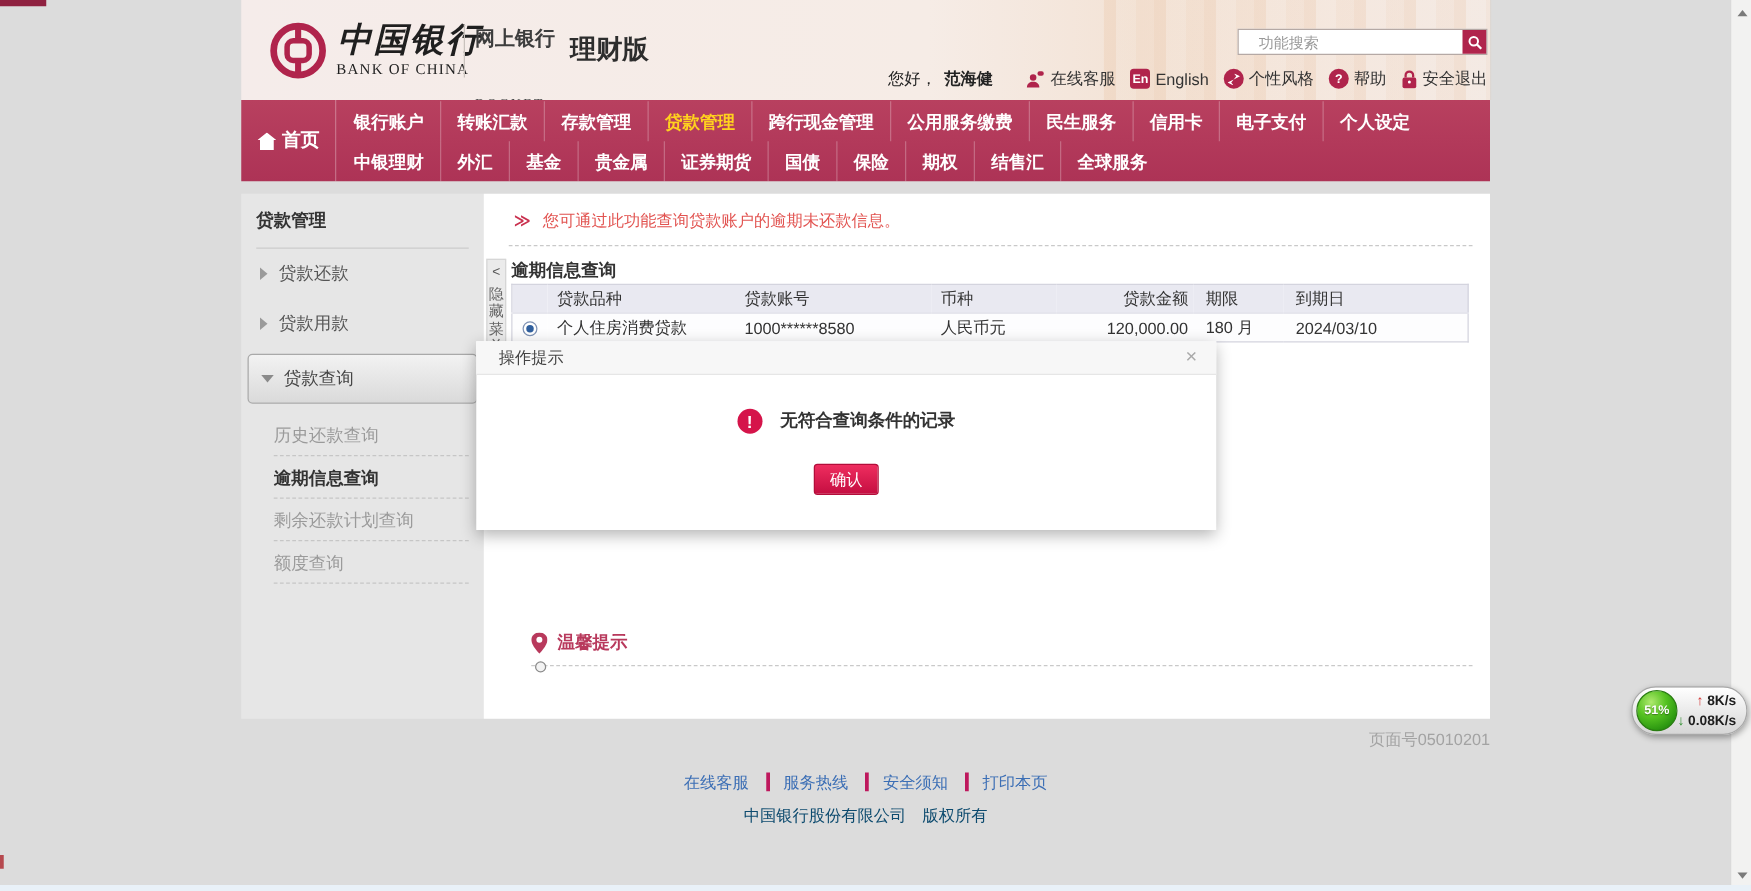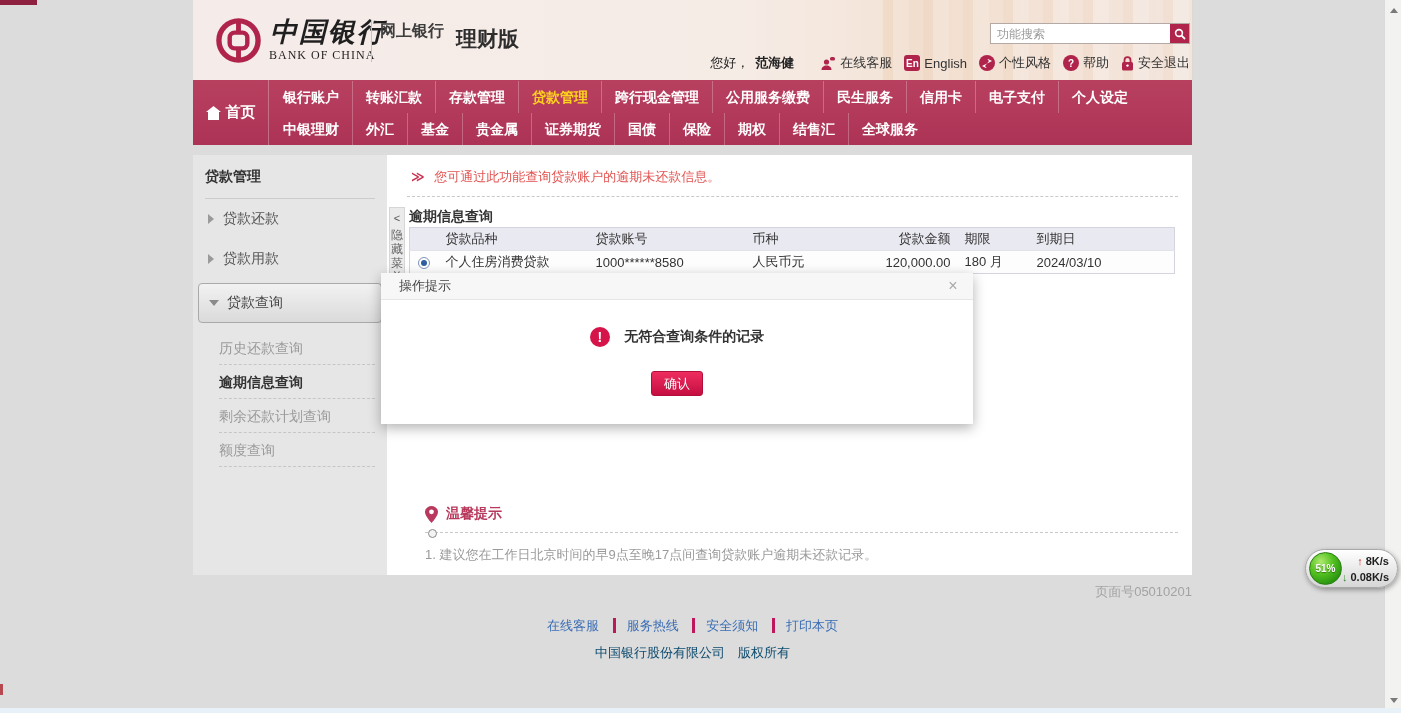--- a/index.html
+++ b/index.html
@@ -29,21 +29,21 @@
              font-size:12px; color:#1f1f1f; letter-spacing:1px; white-space:nowrap;}
   .hd-div { position:absolute; left:178px; top:20px; width:1px; height:42px; background:#c9c2bd; }
   .prod-cn { position:absolute; left:187px; top:21px; font-size:16px; font-weight:bold; color:#3d3d3d; }
   .prod-en { position:absolute; left:187px; top:44px; font-family:"Liberation Serif","DejaVu Serif",serif;
              font-size:11px; color:#4a4a4a; letter-spacing:2px;margin-top:33px; }
   .edition { position:absolute; left:263px; top:25px; font-size:21px; font-weight:bold; color:#2d2d2d; }
 
   .searchbox { position:absolute; left:797px; top:23px; width:200px; height:21px;
                background:#fff; border:1px solid #b5a9a5; display:flex; align-items:center; }
   .searchbox input { flex:1; border:none; outline:none; background:transparent;
-                     font-size:12px; color:#666; padding:0 4px 0 6px; font-family:inherit; }
+                     font-size:12px; color:#666; padding:0 4px 0 16px; font-family:inherit; }
   .searchbox input::placeholder { color:#9a9a9a; }
   .search-btn { width:19px; height:19px; background:#b0244c; border:none; display:flex;
                 align-items:center; justify-content:center; cursor:pointer; }
 
   .greet { position:absolute; right:2px; top:54px; display:flex; align-items:center;
            font-size:13px; color:#222; white-space:nowrap; }
   .greet .hello { margin-right:6px; }
   .greet .uname { margin-right:14px; font-weight:bold; }
   .qlink { display:flex; align-items:center; margin-left:12px; cursor:pointer; color:#333; text-decoration:none; }
   .qlink .ic { margin-right:4px; display:inline-flex; align-items:center; justify-content:center; }
@@ -341,21 +341,20 @@
 
     <div class="tips">
       <div class="tips-head">
         <svg width="13" height="17" viewBox="0 0 13 17">
           <path d="M6.5 0C2.9 0 0 2.7 0 6c0 4.2 6.5 11 6.5 11S13 10.2 13 6c0-3.3-2.9-6-6.5-6z" fill="#b8395c"></path>
           <circle cx="6.5" cy="5.8" r="2.4" fill="#fff"></circle>
         </svg>
         <span>温馨提示</span>
       </div>
       <div class="tips-dash"></div>
-      <div class="tips-note">1. 建议您在工作日北京时间的早9点至晚17点间查询贷款账户逾期未还款记录。</div>
     </div>
   </div>
 
   <div class="pageno">页面号05010201</div>
   <div class="flinks">
     <a>在线客服</a>
     <a>服务热线</a>
     <a>安全须知</a>
     <a>打印本页</a>
   </div>

